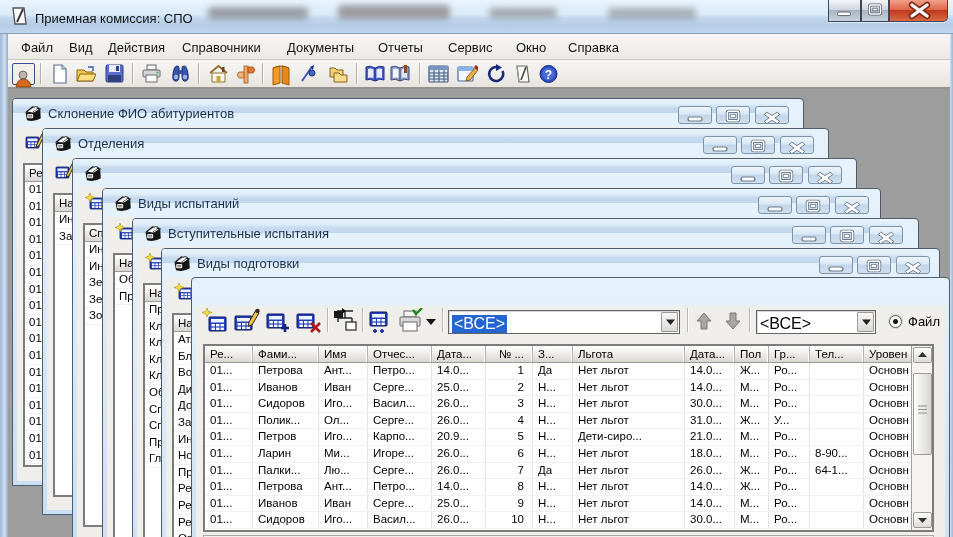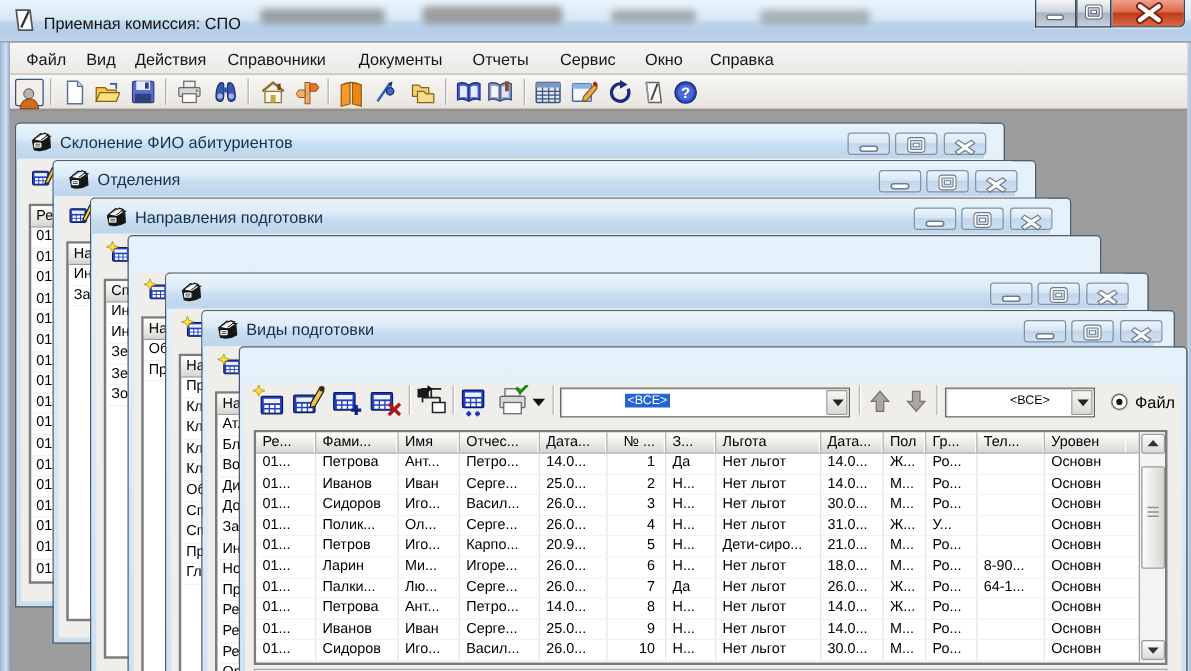--- a/index.html
+++ b/index.html
@@ -22,51 +22,51 @@
 #toolbar{position:absolute;left:8px;top:60px;width:942px;height:29px;
  background:linear-gradient(#f8f7f5,#e7e4df);border-bottom:2px solid #97938c;}
 #toolbar .sep{position:absolute;top:3px;width:1px;height:21px;background:#b5b1aa;box-shadow:1px 0 0 #fbfaf9;}
 #toolbar svg{position:absolute;top:4px;}
 
 #lborder{position:absolute;left:0;top:34px;width:8px;height:503px;background:linear-gradient(90deg,#9db7d3,#cfe0f0 60%,#8fa9c4);}
 #rborder{position:absolute;right:0;top:34px;width:3px;height:503px;background:linear-gradient(90deg,#cfe0f0,#9db7d3);}
 
 .win{position:absolute;border:1px solid #4e5d6d;border-radius:4px 4px 0 0;
  background:linear-gradient(180deg,#e6f2fb 0%,#cbdff2 100%);}
-.wtitle{position:absolute;left:0;top:0;right:16px;height:28px;
+.wtitle{position:absolute;left:0;top:0;right:16px;height:14px;
  background:linear-gradient(#e9f4fc 0%,#dcecf8 40%,#c7dcf0 60%,#bed5ec 100%);
  border-radius:3px 3px 0 0;}
 .win.active .wtitle{background:linear-gradient(#dfeefa 0%,#cfe3f5 40%,#b5cfe9 60%,#abc8e6 100%);}
 .wtitle .txt{position:absolute;left:35px;top:7px;font-size:13px;color:#17304f;white-space:nowrap;}
 .wbtn{position:absolute;top:7px;width:34px;height:18px;border:1px solid #8094a8;border-radius:3px;
  background:linear-gradient(#eef5fb 0%,#d8e7f4 45%,#c2d6ea 50%,#cfe0f0 100%);}
 .wbtn.red{border-color:#5e2416;background:linear-gradient(#efa28e 0%,#e06f4e 45%,#c23f20 50%,#d7633f 100%);}
 .wcontent{position:absolute;left:4px;right:4px;top:28px;bottom:4px;background:#f0eeea;overflow:hidden;}
 
 .grid{position:absolute;background:#fff;border:2px solid #7c7c7c;}
 .ghead{background:linear-gradient(#ffffff,#e9e8e5 60%,#d7d5d0);border-bottom:1px solid #9a9a9a;color:#000;}
 
 .trow{display:flex;height:16.6px;border-bottom:1px solid #f2f2f2;background:#fff;}
 .trow div{flex:none;border-right:1px solid #e4e4e4;padding:1px 0 0 5px;font-size:11.5px;white-space:nowrap;overflow:hidden;color:#000;}
 .thead{display:flex;height:17px;background:linear-gradient(#ffffff,#eceae6 55%,#d9d6d0);border-bottom:1px solid #999;}
 .thead div{flex:none;border-right:1px solid #b2b2b2;box-shadow:-1px 0 0 #fff inset;padding:2px 0 0 5px;font-size:11.5px;white-space:nowrap;overflow:hidden;}
 .c0{width:48px}.c1{width:66px}.c2{width:49px}.c3{width:64px}.c4{width:54px}
 .c5{width:47px;text-align:right;padding-right:8px !important;padding-left:0 !important}
-.c6{width:40px}.c7{width:84px}.c8{width:50px}.c9{width:34px}.c10{width:41px}.c11{width:54px}.c12{width:65px;border-right:none !important}
+.c6{width:40px}.c7{width:112px}.c8{width:50px}.c9{width:34px}.c10{width:41px}.c11{width:54px}.c12{width:65px;border-right:none !important}
 
 .vsb{position:absolute;top:0;right:0;bottom:0;width:21px;background:#f4f3f1;border-left:1px solid #a0a0a0;}
 .sbtn{position:absolute;left:1px;width:19px;height:16px;background:linear-gradient(#fdfdfd,#dddbd7);border:1px solid #9c9a96;border-radius:2px;}
 .sthumb{position:absolute;left:1px;width:19px;background:linear-gradient(90deg,#fdfdfd,#d8d6d2);border:1px solid #9c9a96;border-radius:2px;}
 
 .wtb svg{position:absolute;top:2px;}
 .wtb .sep{position:absolute;top:2px;width:1px;height:24px;background:#b8b5b0;box-shadow:1px 0 0 #fff;}
 .combo{position:absolute;top:4px;height:24px;background:#fff;border:1px solid #636363;box-shadow:1px 1px 0 #d8d8d8 inset;}
 .combo .db{position:absolute;right:1px;top:1px;bottom:1px;width:17px;background:linear-gradient(#f6f5f3,#dcdad6);border:1px solid #9c9a96;border-radius:1px;}
 .combo .db svg{position:absolute;left:3px;top:5px;}
-.combo .ct{position:absolute;left:3px;top:4px;font-size:10px;margin-left:48px;}
+.combo .ct{position:absolute;left:3px;top:4px;font-size:16px;}
 
 .mticon{position:absolute;left:8px;top:6px;}
 .hr{height:16.6px;padding:1px 0 0 4px;font-size:11.5px;border-bottom:1px solid #f1f1f1;white-space:nowrap;overflow:hidden;color:#000;}
 </style></head><body>
 <div id="app">
 
  <div id="menubar">
   <span style="left:13px">Файл</span>
   <span style="left:61px">Вид</span>
   <span style="left:100px">Действия</span>
@@ -342,21 +342,20 @@
             <div class="hr">За...</div>
     </div>
    </div>
   </div>
 
   <div class="win" style="left:72px;top:158px;width:785px;height:386px;">
    <div class="wtitle">
     <svg style="position:absolute;left:11px;top:6px" width="18" height="18" viewBox="0 0 18 18">
             <use href="#wicon"></use>
           </svg>
-    <div class="txt">Направления подготовки</div>
     <div class="wbtn" style="left:658px"><svg width="32" height="18" viewBox="0 0 32 18">
               <use href="#gmin"></use>
             </svg></div>
     <div class="wbtn" style="left:696px"><svg width="32" height="18" viewBox="0 0 34 18">
               <use href="#gmax"></use>
             </svg></div>
     <div class="wbtn" style="left:735px"><svg width="32" height="18" viewBox="0 0 33 18">
               <use href="#gx"></use>
             </svg></div>
    </div>
@@ -374,20 +373,35 @@
      <div class="hr">Ин...</div>
             <div class="hr">Ин...</div>
             <div class="hr">Зе...</div>
             <div class="hr">Зе...</div>
             <div class="hr">Зо...</div>
     </div>
    </div>
   </div>
 
   <div class="win" style="left:102px;top:188px;width:779px;height:386px;">
+   <div class="wtitle">
+    <svg style="position:absolute;left:11px;top:6px" width="18" height="18" viewBox="0 0 18 18">
+            <use href="#wicon"></use>
+          </svg>
+    <div class="txt">Виды испытаний</div>
+    <div class="wbtn" style="left:655px"><svg width="32" height="18" viewBox="0 0 32 18">
+              <use href="#gmin"></use>
+            </svg></div>
+    <div class="wbtn" style="left:693px"><svg width="32" height="18" viewBox="0 0 34 18">
+              <use href="#gmax"></use>
+            </svg></div>
+    <div class="wbtn" style="left:732px"><svg width="32" height="18" viewBox="0 0 33 18">
+              <use href="#gx"></use>
+            </svg></div>
+   </div>
    <div class="wcontent">
     <svg class="mticon" width="22" height="18" viewBox="0 0 22 18">
             <g transform="translate(5,5)">
               <use href="#mtable"></use>
             </g>
             <g transform="translate(0,0)">
               <use href="#star"></use>
             </g>
           </svg>
     <div class="grid" style="left:6px;top:36px;width:80px;height:304px;">
@@ -396,20 +410,21 @@
             <div class="hr">Пр...</div>
     </div>
    </div>
   </div>
 
   <div class="win" style="left:132px;top:218px;width:787px;height:386px;">
    <div class="wtitle">
     <svg style="position:absolute;left:11px;top:6px" width="18" height="18" viewBox="0 0 18 18">
             <use href="#wicon"></use>
           </svg>
+    <div class="txt">Вступительные испытания</div>
     <div class="wbtn" style="left:659px"><svg width="32" height="18" viewBox="0 0 32 18">
               <use href="#gmin"></use>
             </svg></div>
     <div class="wbtn" style="left:697px"><svg width="32" height="18" viewBox="0 0 34 18">
               <use href="#gmax"></use>
             </svg></div>
     <div class="wbtn" style="left:736px"><svg width="32" height="18" viewBox="0 0 33 18">
               <use href="#gx"></use>
             </svg></div>
    </div>

